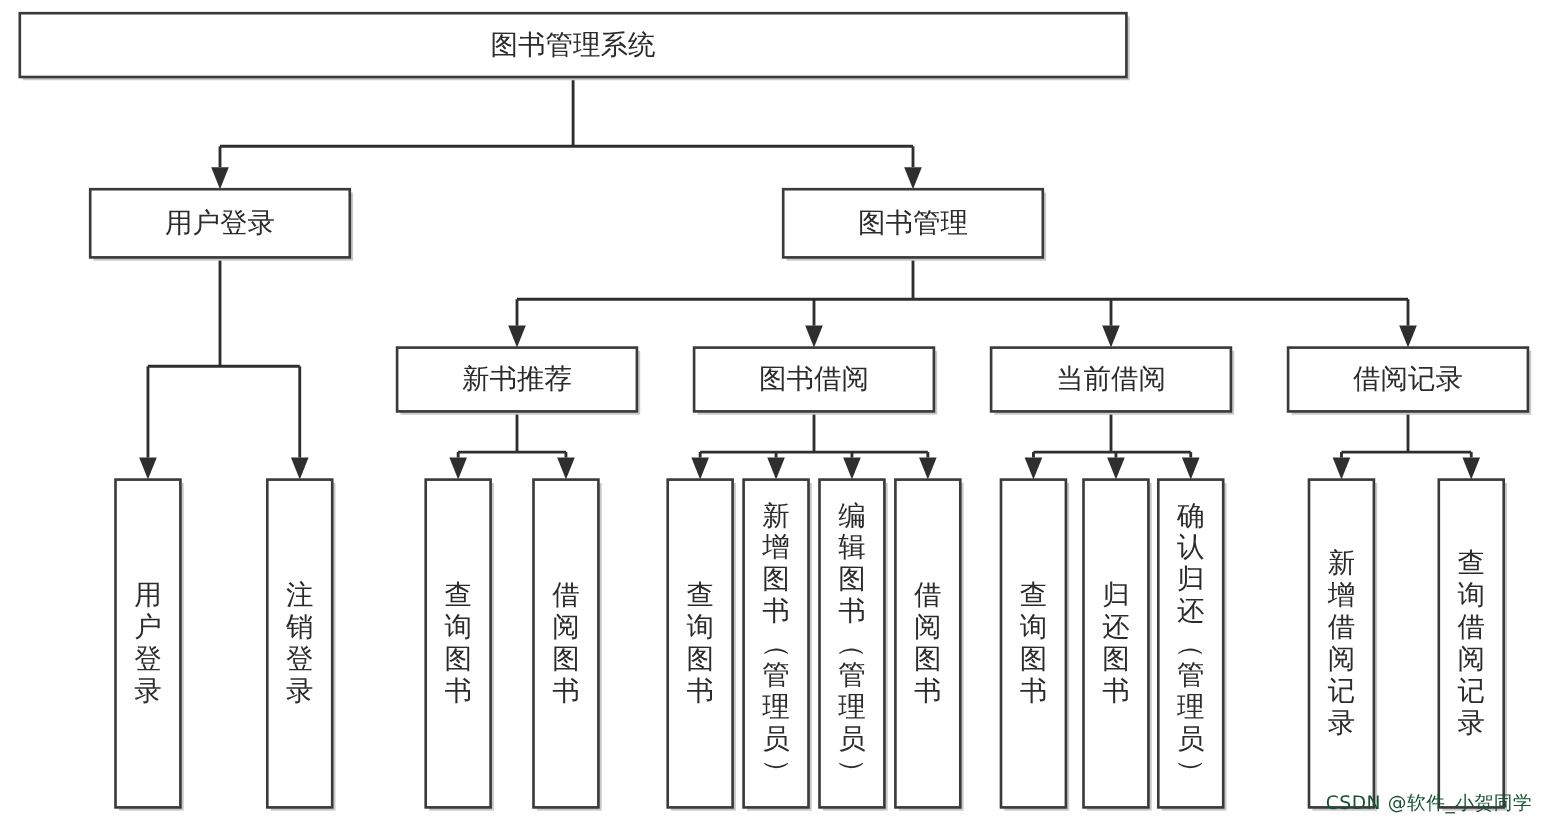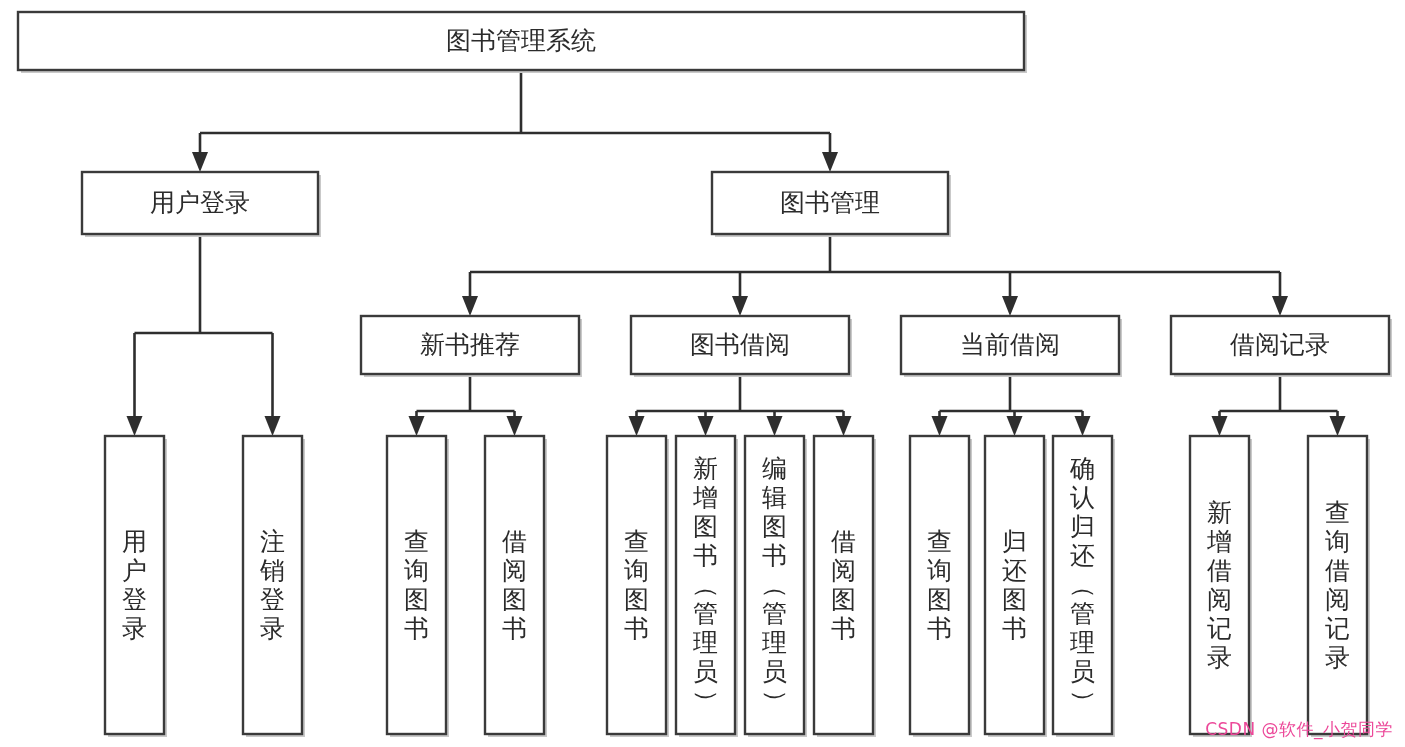--- a/index.html
+++ b/index.html
@@ -46,21 +46,21 @@
   .arrow-head {
     fill: #2e2e2e;
     stroke: none;
   }
   .watermark {
     position: absolute;
     right: 12px;
     bottom: 6px;
     font-family: "DejaVu Sans", "Liberation Sans", sans-serif;
     font-size: 17px;
-    color: #ec4899;
+    color: #14532d;
     letter-spacing: 0.5px;
     white-space: nowrap;
     pointer-events: none;
   }
 </style>
 </head>
 <body>
 
 <svg id="diagram" viewBox="0 0 1405 747">
   <g id="connectors">

